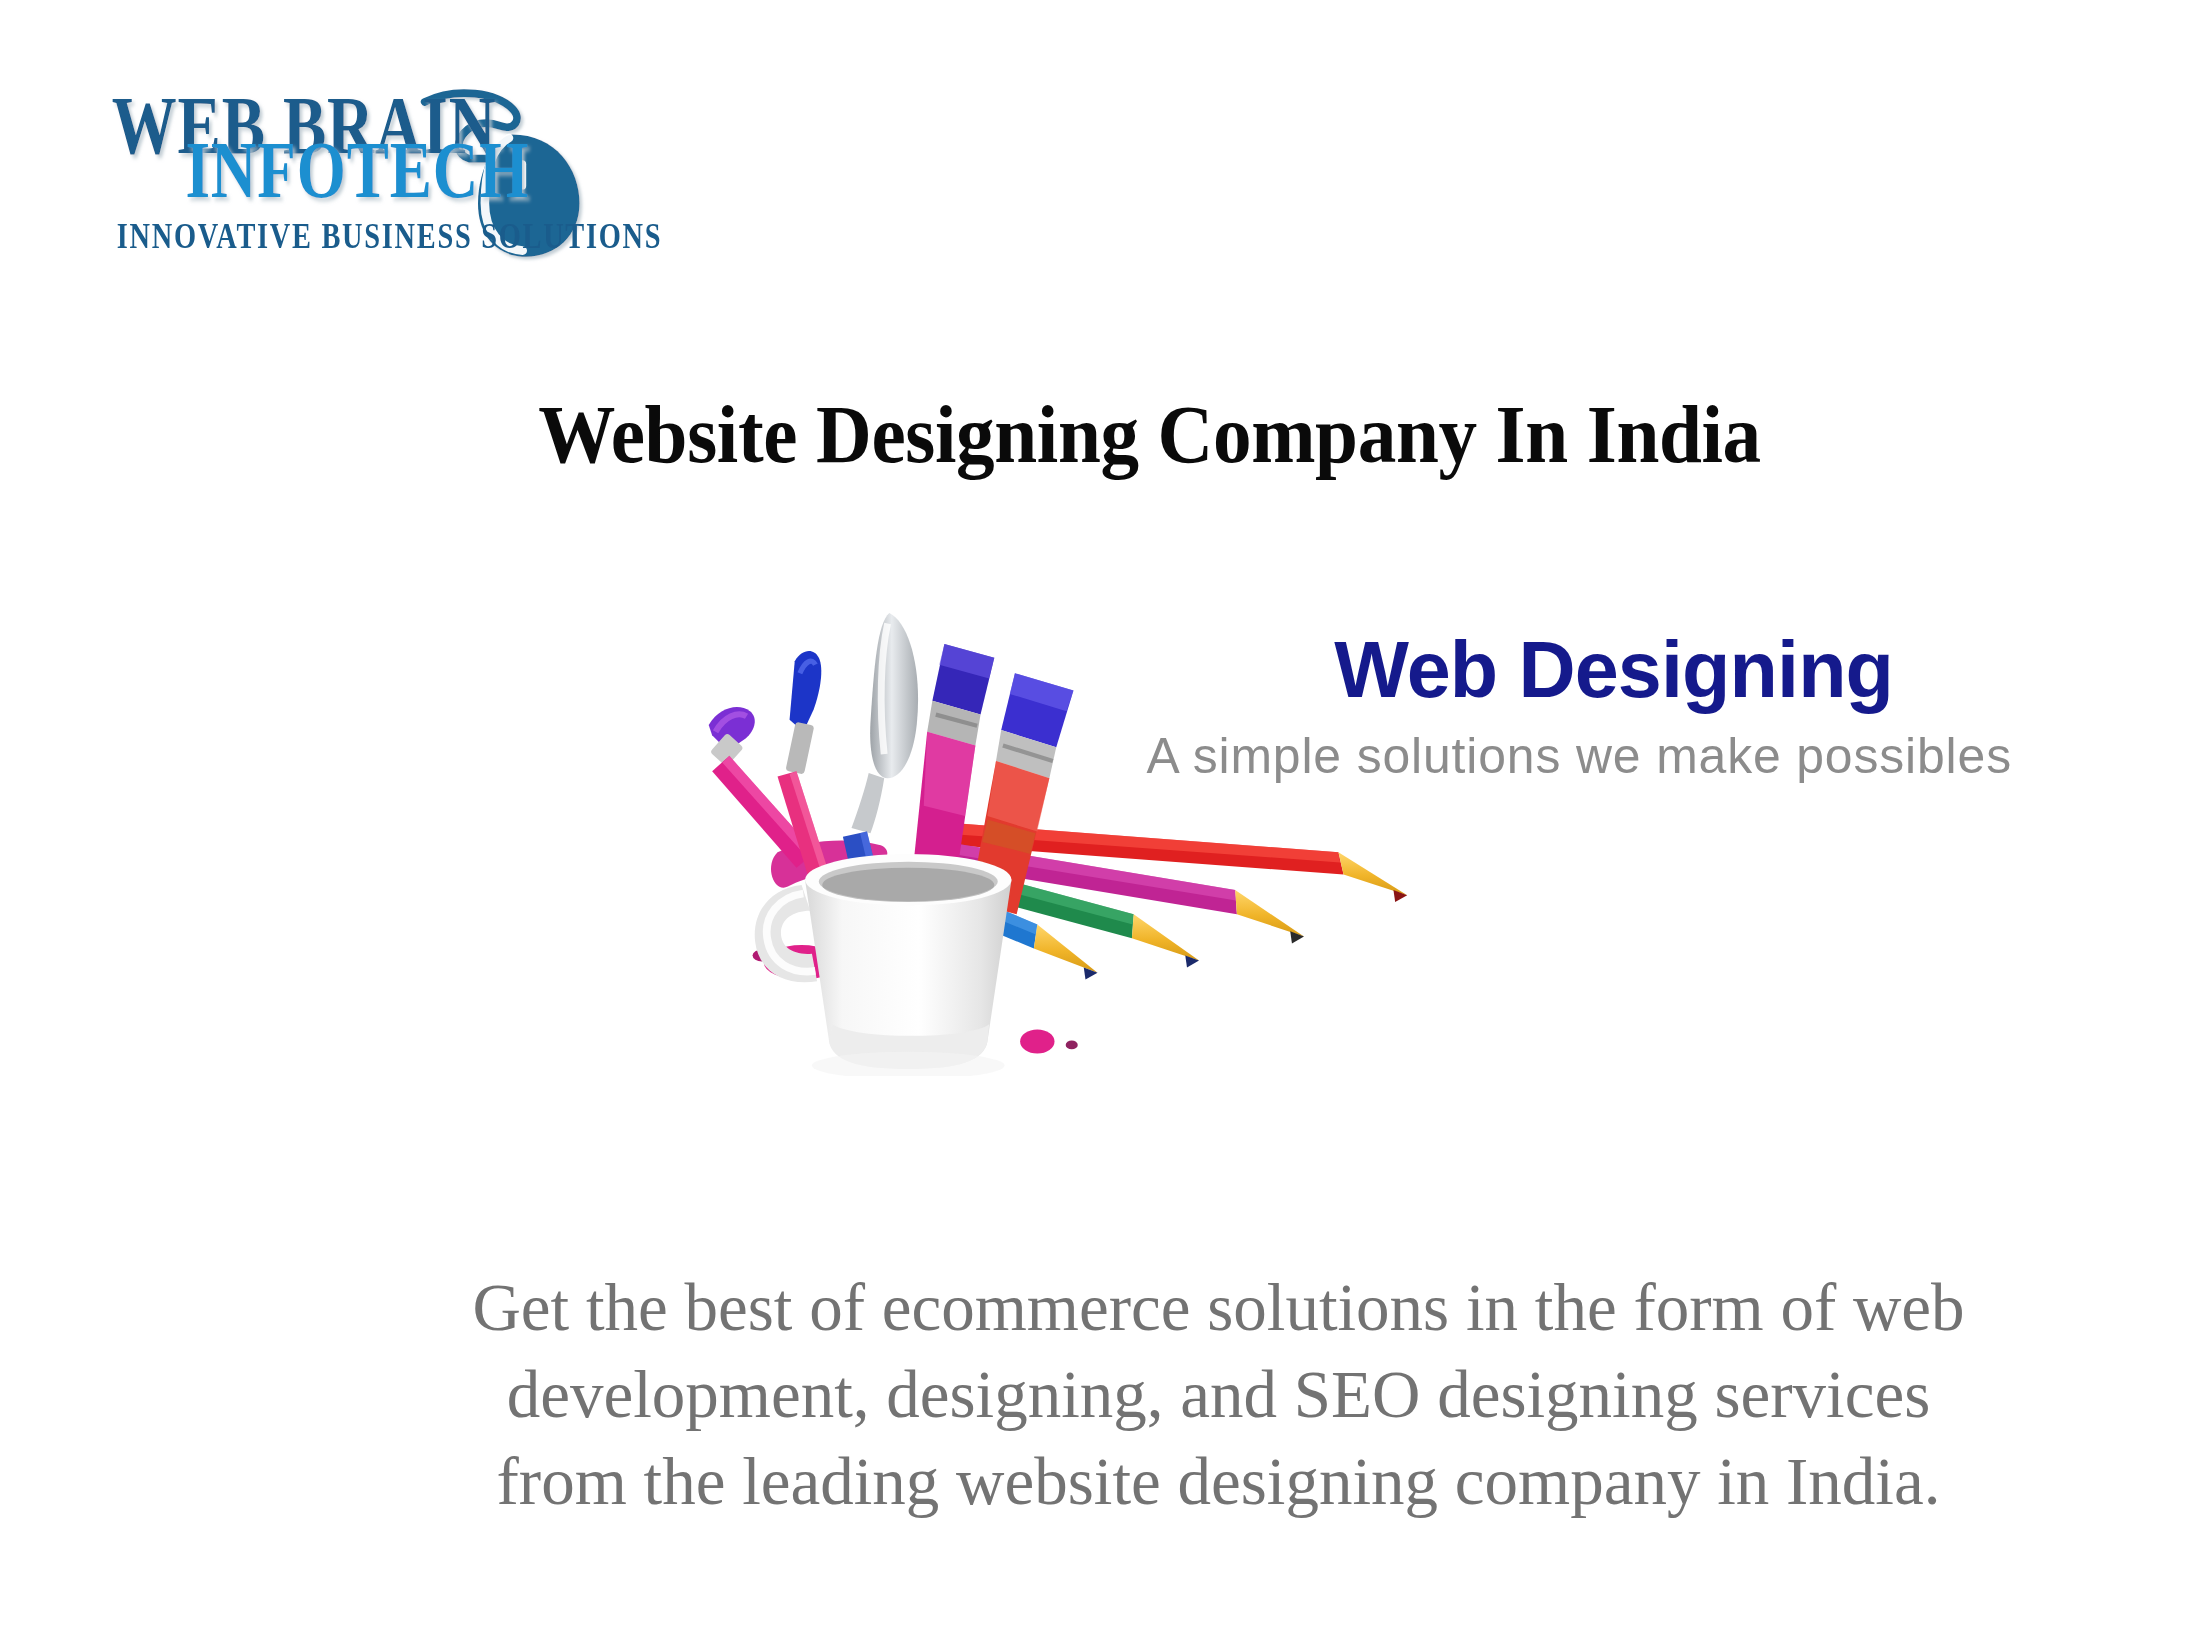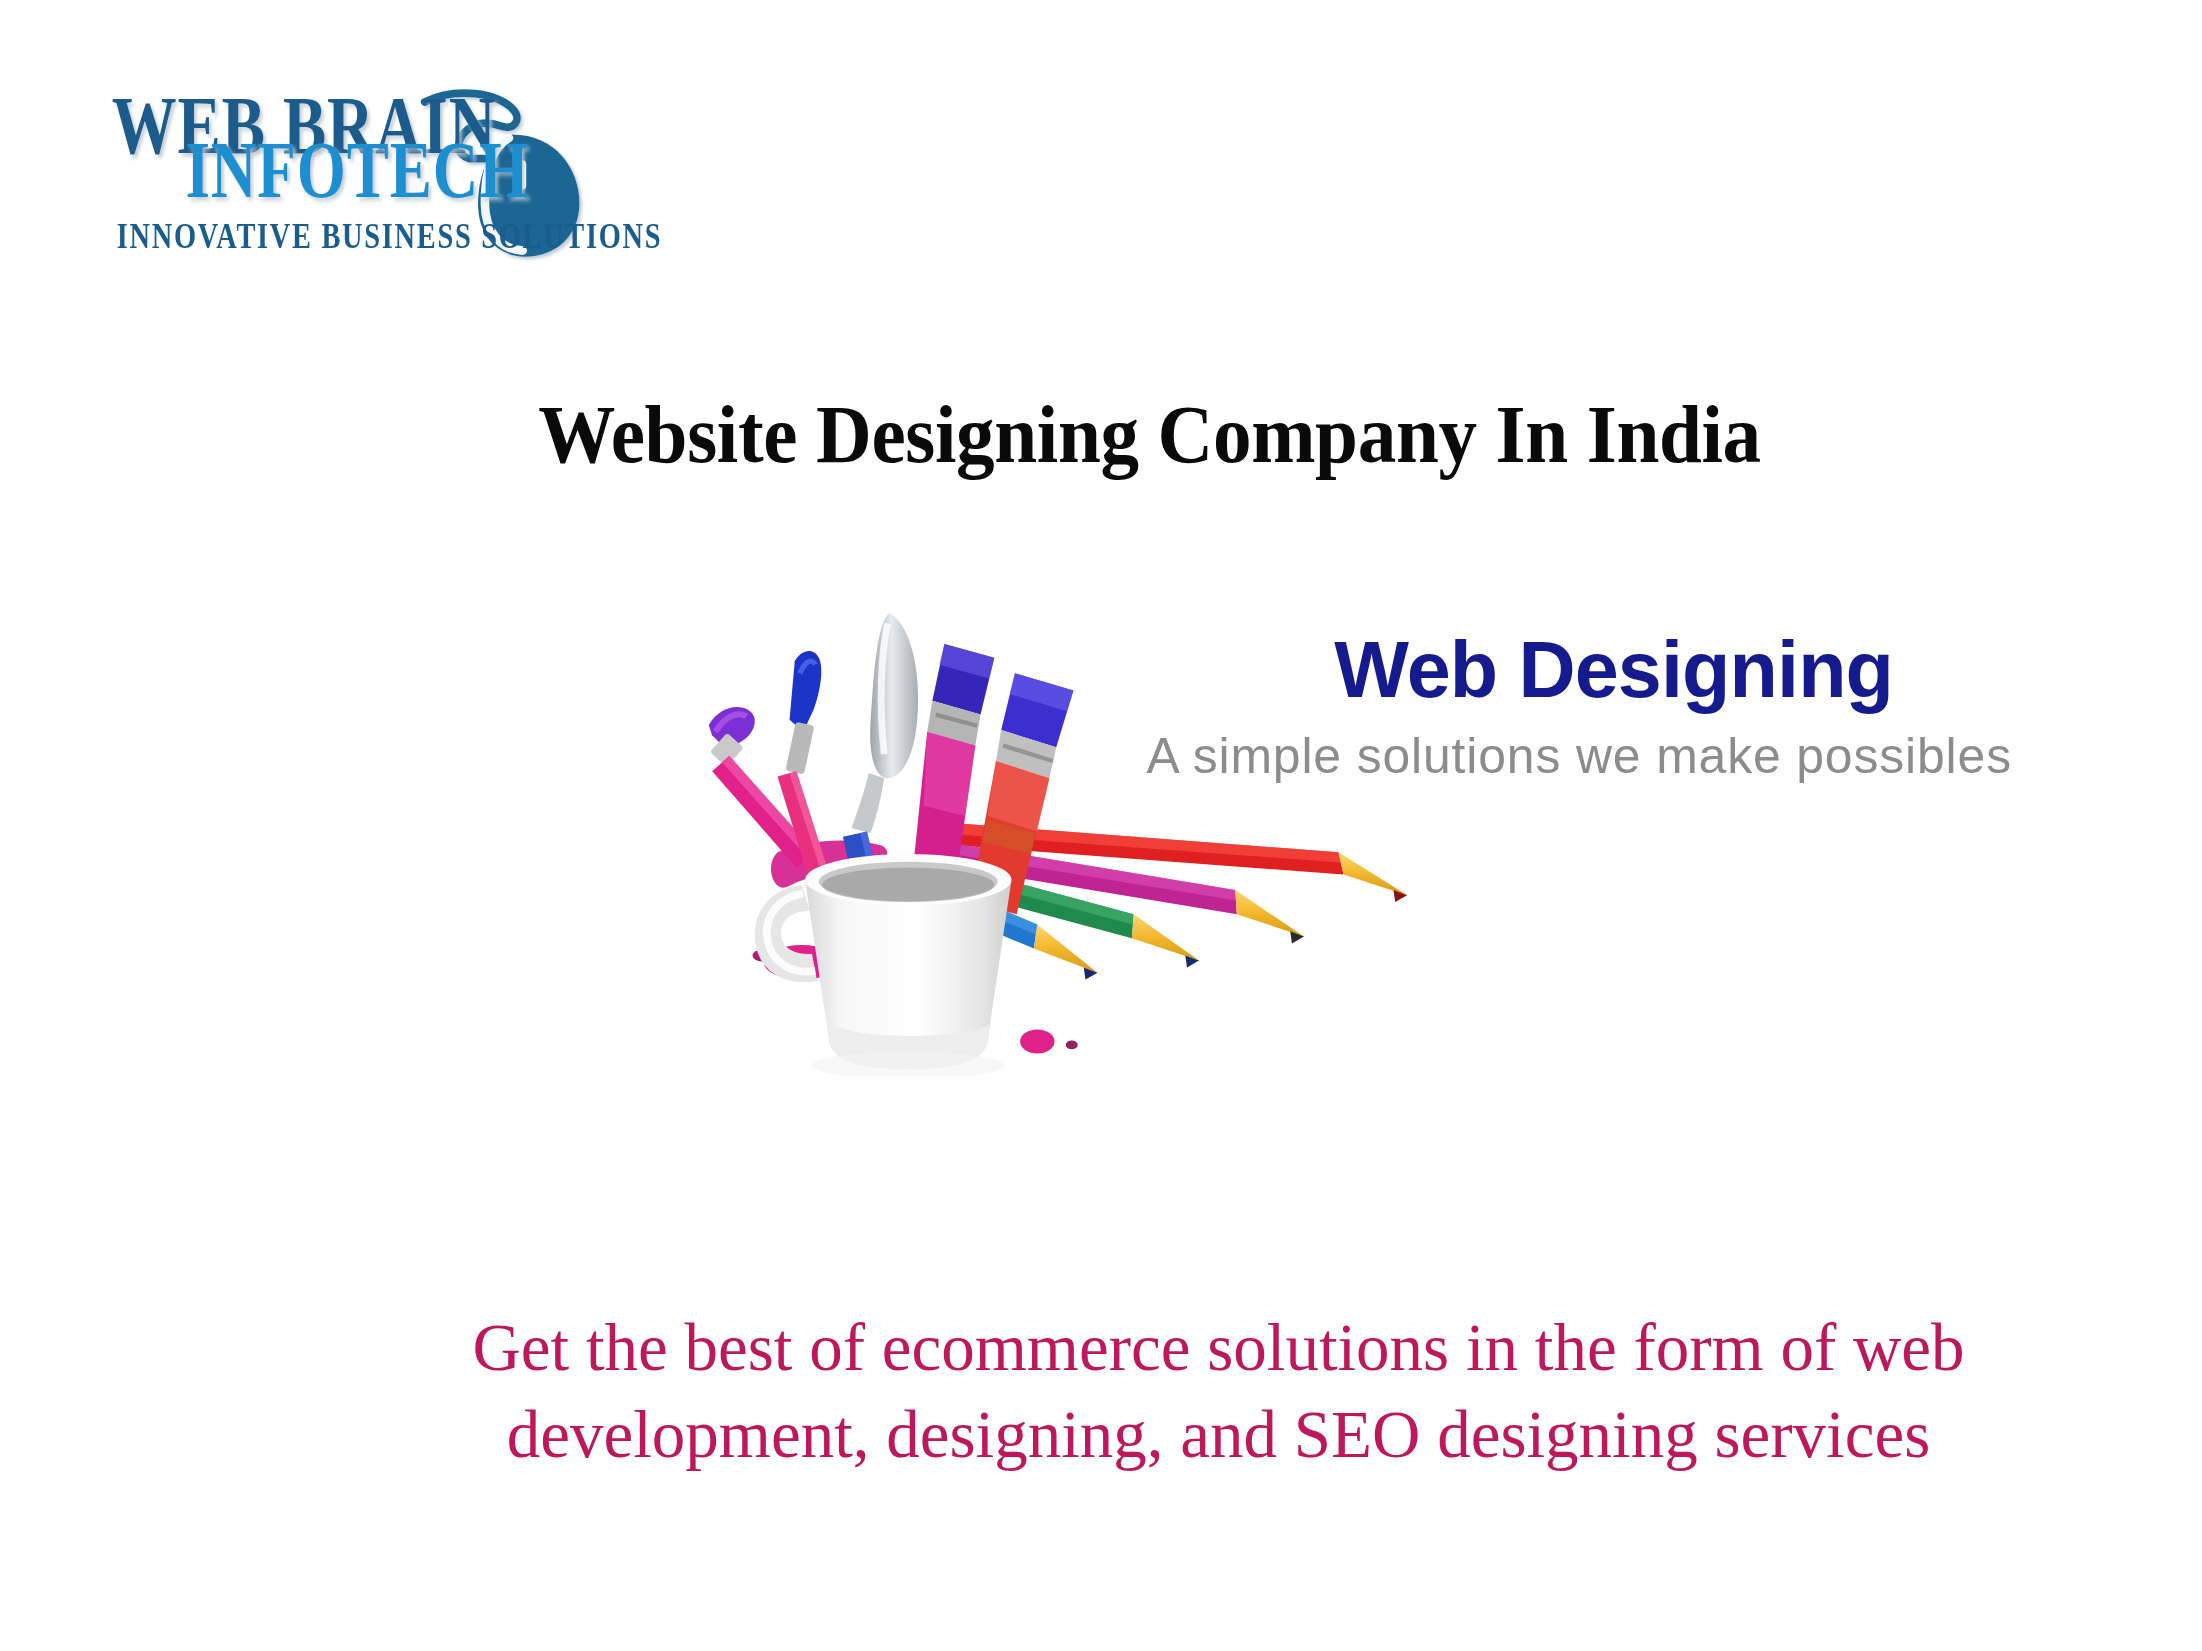--- a/index.html
+++ b/index.html
@@ -58,28 +58,28 @@
     top: 594px;
     width: 1428px;
     height: 482px;
   }
   .illus-svg { display: block; width: 1428px; height: 482px; }
 
   
   .body-text {
     position: absolute;
     left: 293px;
-    top: 1304px;
+    top: 1264px;
     width: 1755px;
     text-align: center;
     font-family: "Liberation Serif", serif;
     font-weight: normal;
     font-size: 67px;
     line-height: 1.30;
-    color: #be185d;
+    color: #737373;
   }
   .body-text .ln { display: block; white-space: nowrap; }
 </style>
 </head>
 <body>
 
 <div class="slide">
 
   <div class="logo-block">
     <svg class="logo-svg" viewBox="0 0 660 250" xmlns="http://www.w3.org/2000/svg">
@@ -242,16 +242,17 @@
       <g>
         <text x="1140" y="120" text-anchor="middle" font-family="Liberation Sans, sans-serif" font-size="92" font-weight="bold" fill="#151a8c" letter-spacing="-1">Web Designing</text>
         <text x="1100" y="208" text-anchor="middle" font-family="Liberation Sans, sans-serif" font-size="58" font-weight="normal" fill="#8c8c8c" letter-spacing="1">A simple solutions we make possibles</text>
       </g>
     </svg>
   </div>
 
   <div class="body-text">
     <span class="ln">Get the best of ecommerce solutions in the form of web</span>
     <span class="ln">development, designing, and SEO designing services</span>
+    <span class="ln">from the leading website designing company in India.</span>
   </div>
 
 </div>
 
 
 </body></html>

